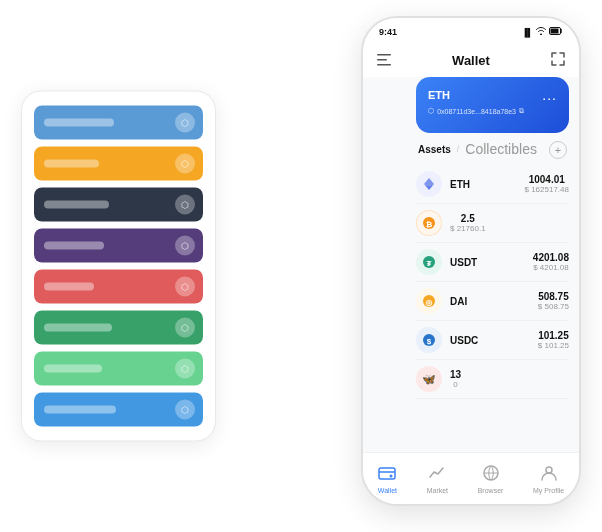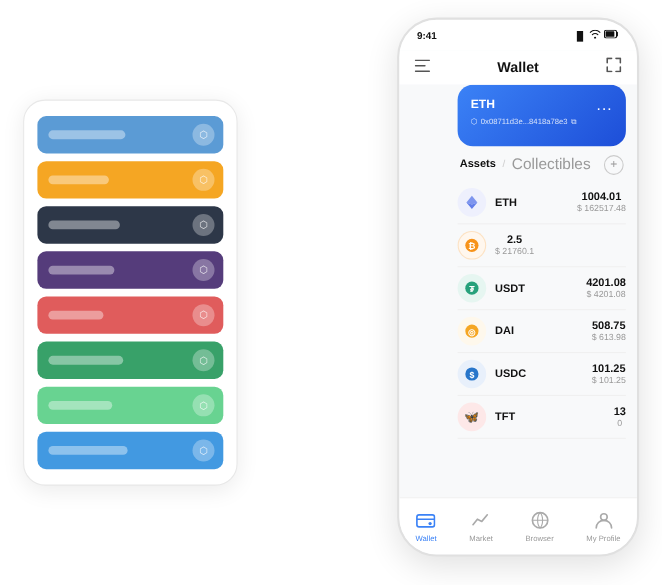--- a/index.html
+++ b/index.html
@@ -469,21 +469,21 @@
           <div class="token-item">
             <div class="token-icon" style="background: rgb(254, 248, 236); color: rgb(245, 166, 35);">
               <svg width="14" height="14" viewBox="0 0 14 14">
                 <circle cx="7" cy="7" r="6" fill="#f5a623"></circle>
                 <text x="7" y="10.5" text-anchor="middle" font-size="8" fill="white" font-weight="bold">◎</text>
               </svg>
             </div>
             <div class="token-name">DAI</div>
             <div class="token-values">
               <div class="token-amount">508.75</div>
-              <div class="token-usd">$ 613.98</div>
+              <div class="token-usd">$ 508.75</div>
             </div>
           </div>
           <div class="token-item">
             <div class="token-icon" style="background: rgb(232, 240, 251); color: rgb(39, 117, 202);">
               <svg width="14" height="14" viewBox="0 0 14 14">
                 <circle cx="7" cy="7" r="6" fill="#2775ca"></circle>
                 <text x="7" y="10.5" text-anchor="middle" font-size="8" fill="white" font-weight="bold">$</text>
               </svg>
             </div>
             <div class="token-name">USDC</div>
@@ -491,21 +491,20 @@
               <div class="token-amount">101.25</div>
               <div class="token-usd">$ 101.25</div>
             </div>
           </div>
           <div class="token-item">
             <div class="token-icon" style="background: rgb(253, 232, 232); color: rgb(229, 62, 62);">
               <svg width="14" height="14" viewBox="0 0 14 14">
                 <text x="7" y="11" text-anchor="middle" font-size="11">🦋</text>
               </svg>
             </div>
-            <div class="token-name">TFT</div>
             <div class="token-values">
               <div class="token-amount">13</div>
               <div class="token-usd">0</div>
             </div>
           </div>
         </div>
 
     </div>
 
     <div class="phone-nav">

